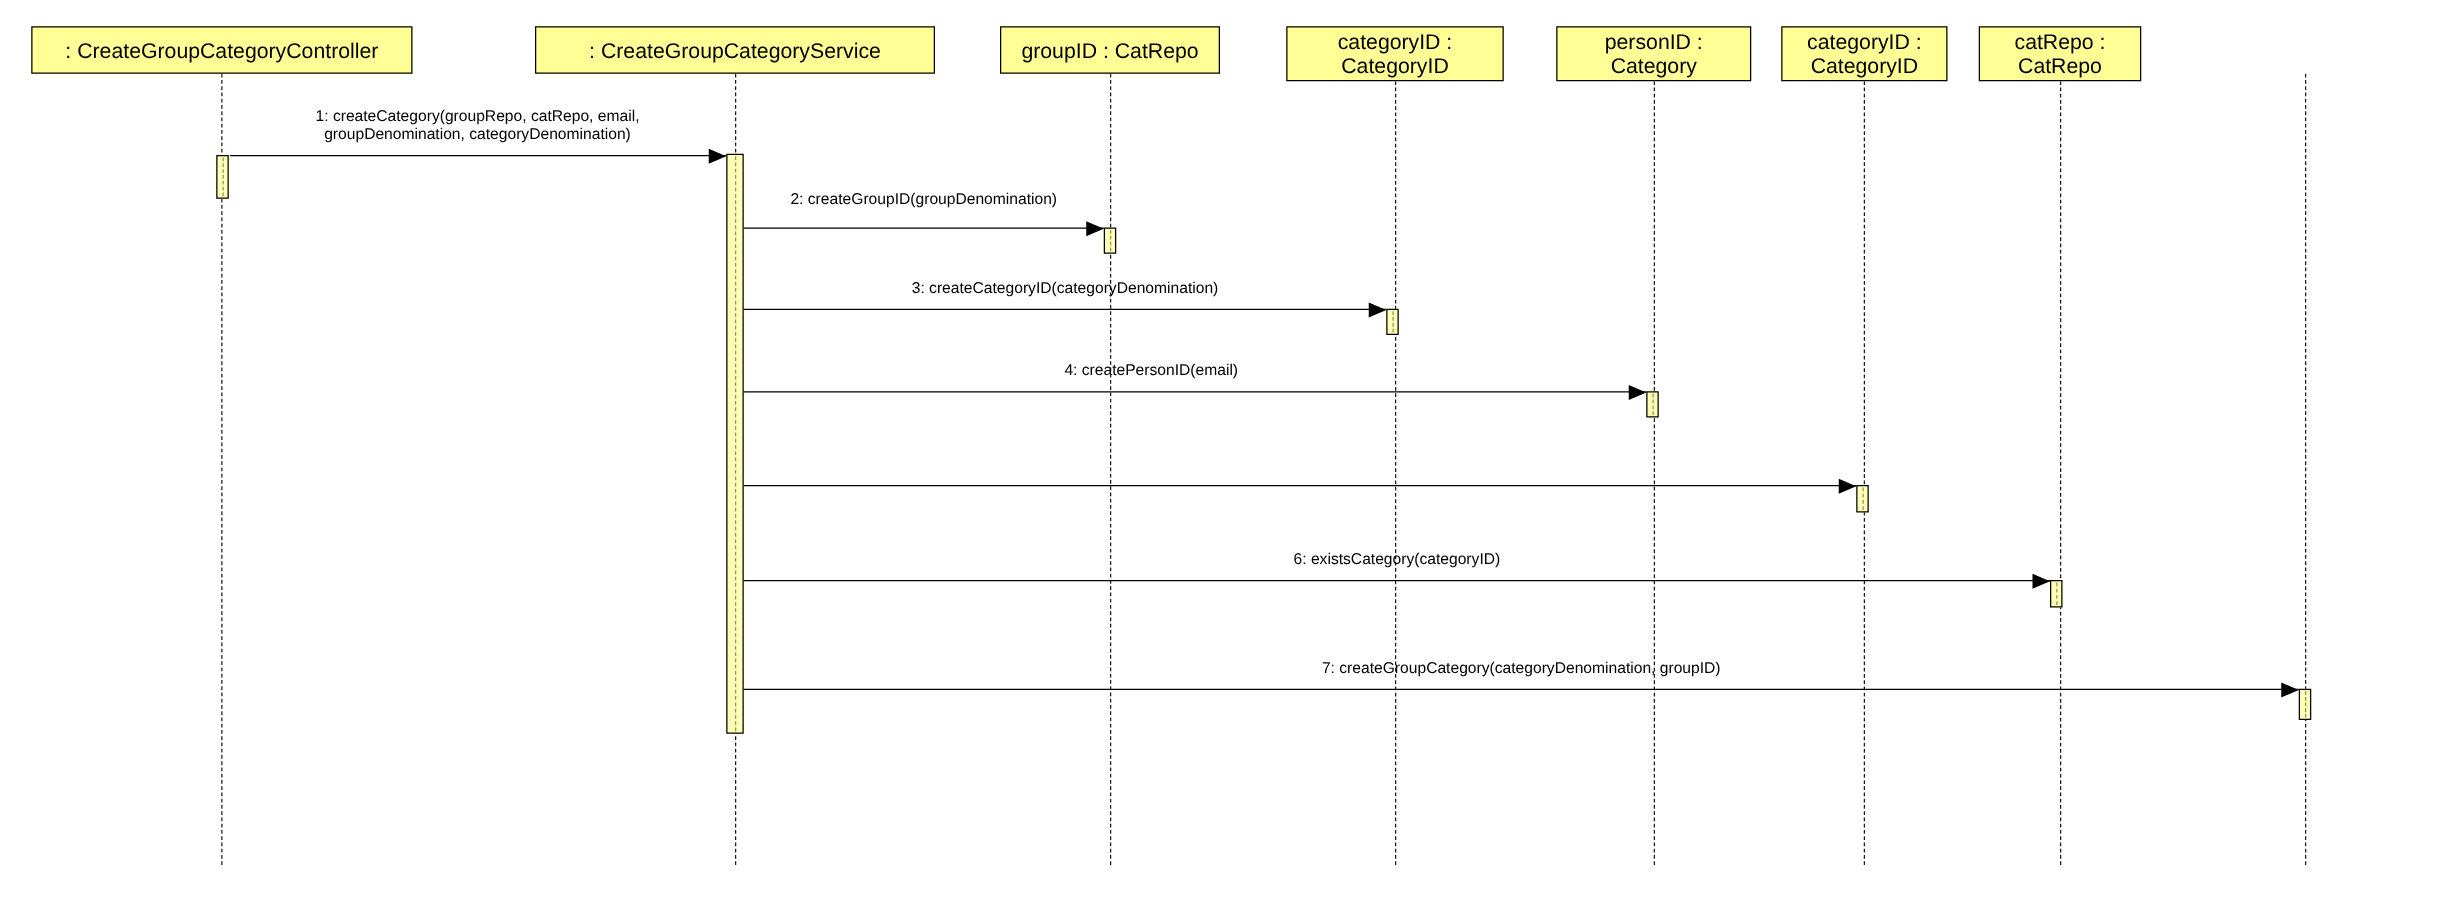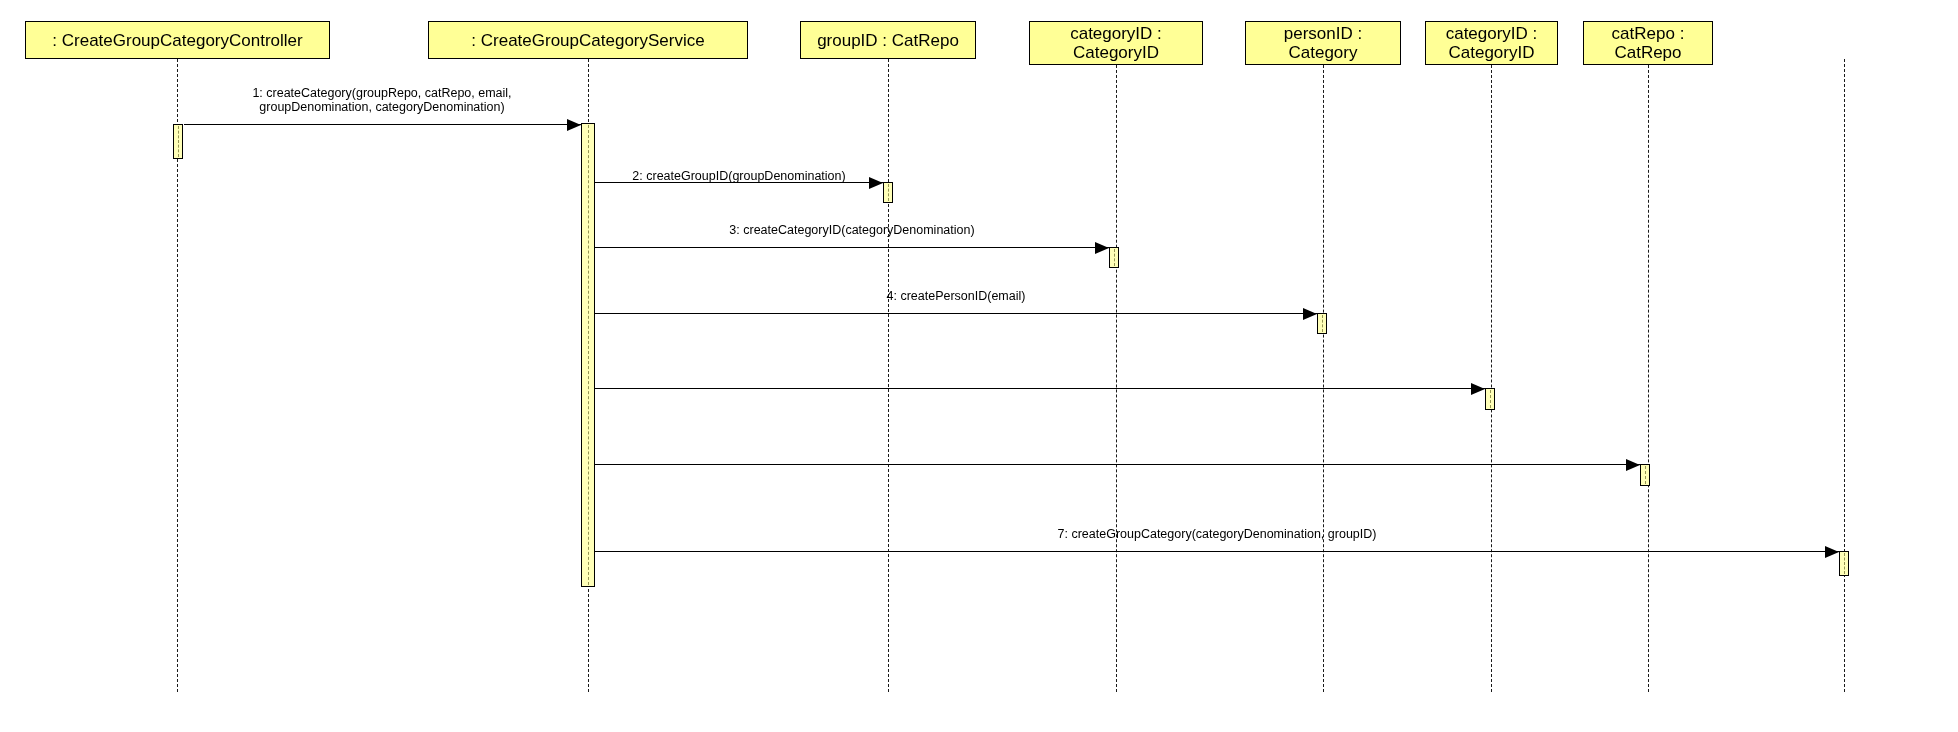--- a/index.html
+++ b/index.html
@@ -105,45 +105,48 @@
   <div class="activation" style="left:1839px;top:551px;width:10px;height:25px"></div>
 
   <div class="msg-label" style="left:202px;width:360px;top:86px">
     <span>1: createCategory(groupRepo, catRepo, email,</span>
     <span>groupDenomination, categoryDenomination)</span>
   </div>
   <div class="msg-line" style="left:184px;top:124px;width:397px">
     <span class="arrowhead"></span>
   </div>
 
-  <div class="msg-label" style="left:595px;width:288px;top:169px">
+  <div class="msg-label" style="left:595px;width:288px;top:152px">
     <span>2: createGroupID(groupDenomination)</span>
   </div>
   <div class="msg-line" style="left:595px;top:182px;width:288px">
     <span class="arrowhead"></span>
   </div>
 
   <div class="msg-label" style="left:595px;width:514px;top:223px">
     <span>3: createCategoryID(categoryDenomination)</span>
   </div>
   <div class="msg-line" style="left:595px;top:247px;width:514px">
     <span class="arrowhead"></span>
   </div>
 
-  <div class="msg-label" style="left:595px;width:722px;top:289px">
+  <div class="msg-label" style="left:560px;width:722px;top:289px">
     <span>4: createPersonID(email)</span>
   </div>
   <div class="msg-line" style="left:595px;top:313px;width:722px">
     <span class="arrowhead"></span>
   </div>
 
   <div class="msg-line" style="left:595px;top:388px;width:890px">
     <span class="arrowhead"></span>
   </div>
 
+  <div class="msg-label" style="left:595px;width:1045px;top:440px">
+    <span>6: existsCategory(categoryID)</span>
+  </div>
   <div class="msg-line" style="left:595px;top:464px;width:1045px">
     <span class="arrowhead"></span>
   </div>
 
   <div class="msg-label" style="left:595px;width:1244px;top:527px">
     <span>7: createGroupCategory(categoryDenomination, groupID)</span>
   </div>
   <div class="msg-line" style="left:595px;top:551px;width:1244px">
     <span class="arrowhead"></span>
   </div>

